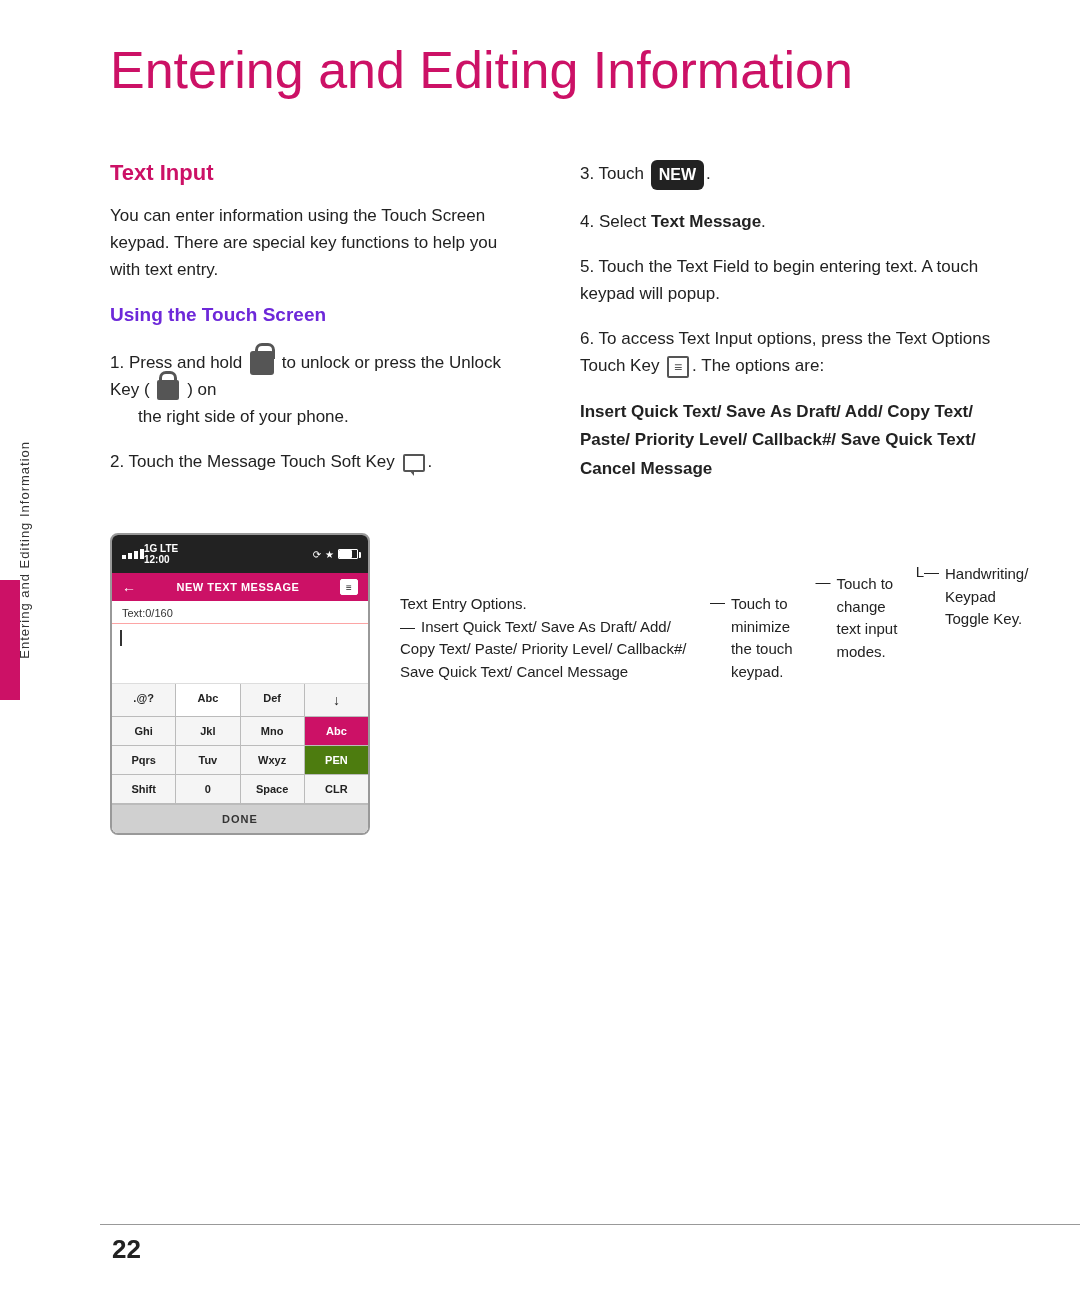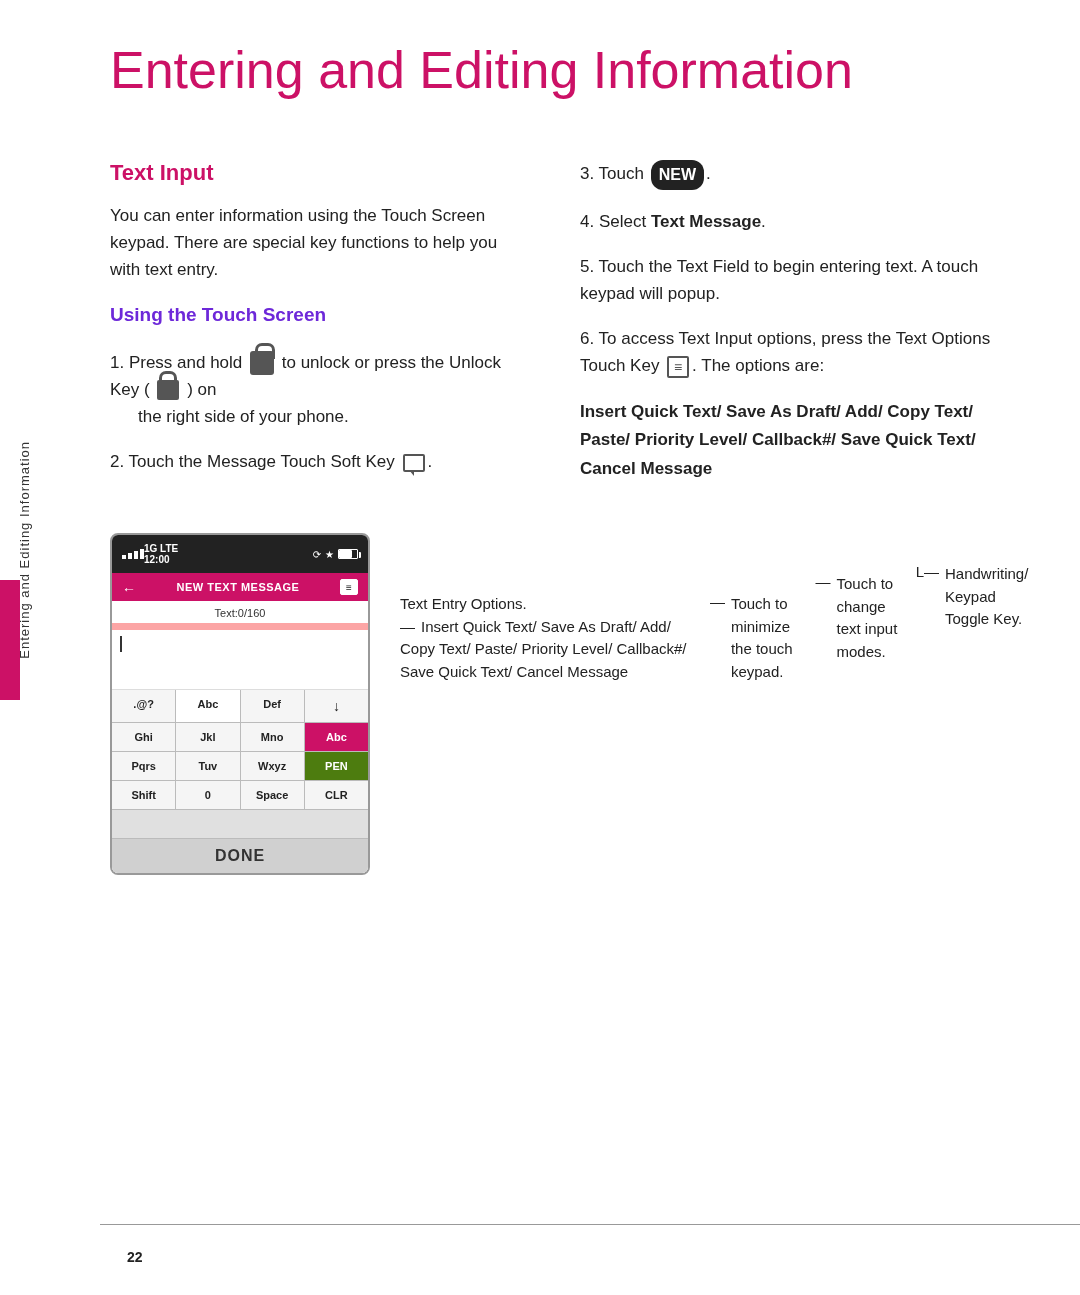--- a/index.html
+++ b/index.html
@@ -184,21 +184,21 @@
       border-top: 6px solid #555;
     }
 
     .new-badge {
       display: inline-block;
       background: #222;
       color: #fff;
       font-size: 16px;
       font-weight: bold;
       padding: 2px 8px;
-      border-radius: 12px;
+      border-radius: 6px;
       vertical-align: middle;
       margin: 0 2px;
     }
 
     .icon-menu {
       display: inline-block;
       width: 22px;
       height: 22px;
       border: 2px solid #555;
       border-radius: 2px;
@@ -338,23 +338,23 @@
       color: #222;
     }
 
     .phone-body {
       background: #fff;
       padding: 0;
     }
 
     .phone-text-row {
       display: flex;
-      justify-content: center;
+      justify-content: flex-start;
       padding: 6px 10px 4px 10px;
-      border-bottom: 7px solid #fca5a5;
+      border-bottom: 1px solid #fca5a5;
     }
     .phone-text-label {
       font-size: 11px;
       color: #333;
     }
     .phone-text-count {
       font-size: 11px;
       color: #333;
     }
 
@@ -412,43 +412,42 @@
     }
     .key-down {
       background: #f5f5f5;
       font-size: 14px;
     }
 
     .done-row {
       background: #d0d0d0;
       text-align: center;
       padding: 8px;
-      font-size: 16px;
+      font-size: 11px;
       font-weight: bold;
       color: #333;
       letter-spacing: 1px;
       border-top: 1px solid #bbb;
-      margin-top: 28px;
     }
 
     
     .diagram-annotations {
       flex: 1;
       display: flex;
       flex-direction: row;
       gap: 4px;
       padding-top: 10px;
     }
 
     
     .page-number {
       position: absolute;
       bottom: 30px;
-      left: 77px;
-      font-size: 14px;
+      left: 62px;
+      font-size: 26px;
       font-weight: bold;
       color: #222;
     }
 
     
     .bottom-line {
       position: absolute;
       bottom: 70px;
       left: 50px;
       right: 0;

